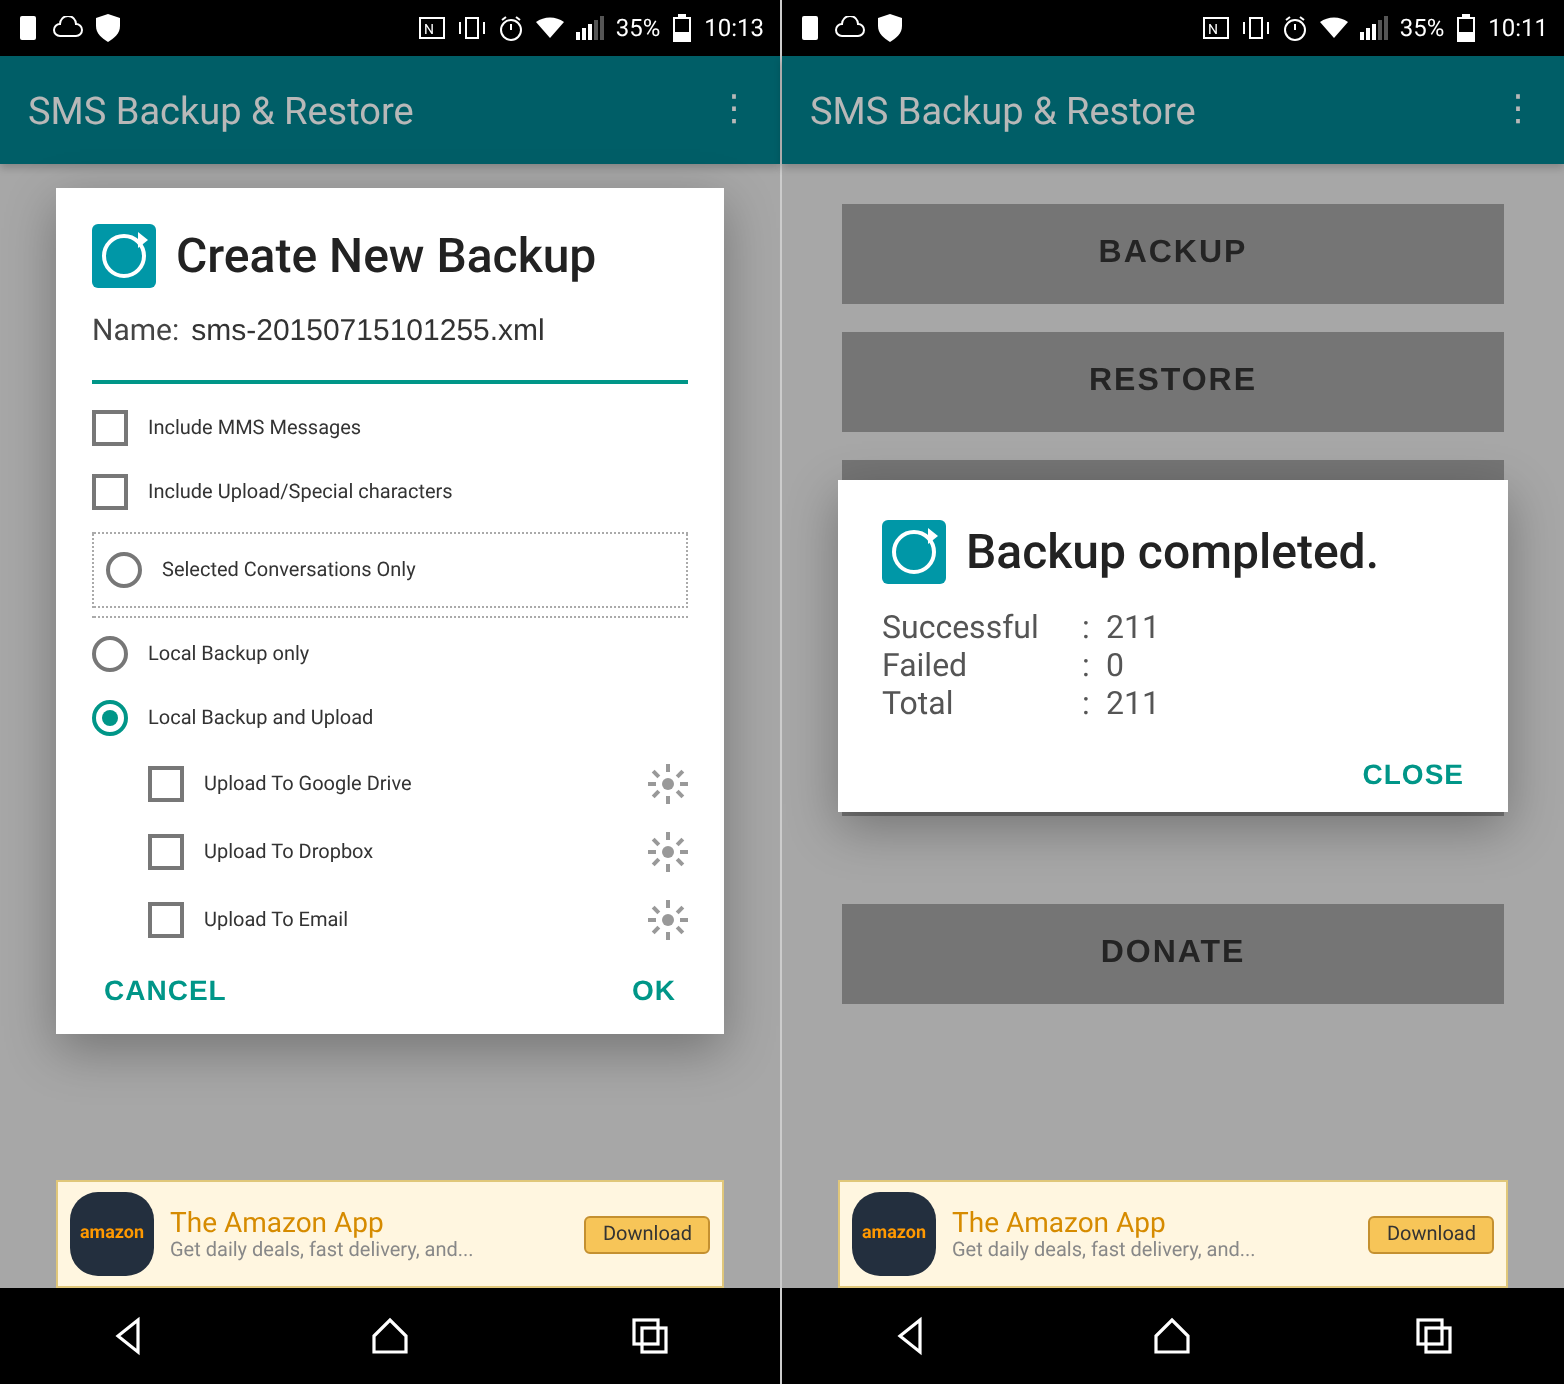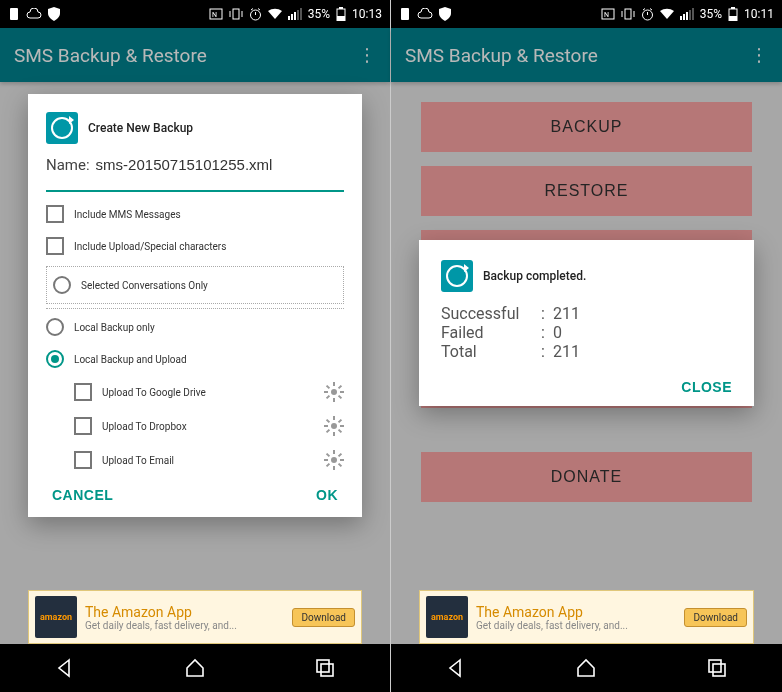--- a/index.html
+++ b/index.html
@@ -16,29 +16,29 @@
   
   .appbar { height: 54px; background: #00838f; color: #fff; display: flex; align-items: center; padding: 0 14px; justify-content: space-between; box-shadow: 0 2px 4px rgba(0,0,0,0.2); }
   .appbar-title { font-size: 19px; font-weight: 400; }
   .appbar-menu { color: #fff; font-size: 18px; letter-spacing: 0; line-height: 0.3; }
 
   
   .backdrop { position: absolute; top: 28px; left: 0; right: 0; bottom: 48px; background: rgba(0,0,0,0.28); }
 
   
   .main-content { position: absolute; top: 82px; left: 0; right: 0; bottom: 48px; padding: 20px 30px; }
-  .big-btn { width: 100%; height: 50px; background: #fca5a5; border: none; font-size: 16px; color: #333; margin-bottom: 14px; letter-spacing: 1px; }
+  .big-btn { width: 100%; height: 50px; background: #a3a3a3; border: none; font-size: 16px; color: #333; margin-bottom: 14px; letter-spacing: 1px; font-weight: bold; }
 
   
   .dialog { position: absolute; left: 28px; right: 28px; top: 94px; background: #fff; box-shadow: 0 8px 24px rgba(0,0,0,0.3); padding: 18px 18px 10px 18px; }
   .dialog-header { display: flex; align-items: center; gap: 10px; margin-bottom: 12px; }
   .app-icon { width: 32px; height: 32px; background: #0097a7; display: flex; align-items: center; justify-content: center; border-radius: 3px; position: relative; }
   .app-icon::before { content: ""; position: absolute; width: 18px; height: 18px; border: 2px solid #fff; border-radius: 50%; }
   .app-icon::after { content: ""; position: absolute; right: 4px; top: 4px; width: 0; height: 0; border-left: 5px solid #fff; border-top: 4px solid transparent; border-bottom: 4px solid transparent; }
-  .dialog-title { font-size: 12px; color: #222; font-weight: 500; }
+  .dialog-title { font-size: 24px; color: #222; font-weight: 500; }
 
   .name-row { display: flex; align-items: baseline; gap: 6px; margin-bottom: 6px; border-bottom: 2px solid #009688; padding-bottom: 16px; }
   .name-label { font-size: 15px; color: #444; }
   .name-input { flex: 1; border: none; font-size: 15px; color: #333; outline: none; background: transparent; }
 
   .opt-row { display: flex; align-items: center; gap: 10px; padding: 7px 0; font-size: 10px; color: #333; }
   .indent { padding-left: 28px; }
   .checkbox { width: 18px; height: 18px; border: 2px solid #777; background: #fff; flex-shrink: 0; }
   .radio { width: 18px; height: 18px; border: 2px solid #777; border-radius: 50%; flex-shrink: 0; position: relative; }
   .radio.checked { border-color: #009688; }
@@ -53,21 +53,21 @@
   
   .dialog2 { position: absolute; left: 28px; right: 28px; top: 240px; background: #fff; box-shadow: 0 8px 24px rgba(0,0,0,0.3); padding: 20px 22px 10px; }
   .results-table { font-size: 16px; color: #555; margin-top: 8px; margin-bottom: 8px; }
   .results-table div { display: flex; }
   .results-table .rk { width: 100px; }
   .results-table .rc { width: 12px; }
   .dialog2-actions { text-align: right; padding-top: 8px; }
 
   
   .ad { position: absolute; bottom: 48px; left: 28px; right: 28px; height: 54px; background: #fff6e0; display: flex; align-items: center; padding: 4px 6px; gap: 8px; border: 1px solid #e0c77a; }
-  .ad-logo { width: 42px; height: 42px; background: #232f3e; color: #ff9900; font-size: 9px; display: flex; align-items: center; justify-content: center; text-align: center; border-radius: 2px; font-weight: bold; }
+  .ad-logo { width: 42px; height: 42px; background: #232f3e; color: #ff9900; font-size: 9px; display: flex; align-items: center; justify-content: center; text-align: center; border-radius: 14px; font-weight: bold; }
   .ad-text { flex: 1; }
   .ad-title { color: #d68b00; font-size: 14px; }
   .ad-sub { color: #888; font-size: 10px; }
   .ad-btn { background: #f7c558; border: 1px solid #c49030; border-radius: 3px; padding: 3px 8px; font-size: 10px; color: #333; }
 
   
   .navbar { position: absolute; bottom: 0; left: 0; right: 0; height: 48px; background: #000; display: flex; align-items: center; justify-content: space-around; }
   .navbar svg { fill: none; stroke: #fff; stroke-width: 1.6; }
 </style>
 </head>

